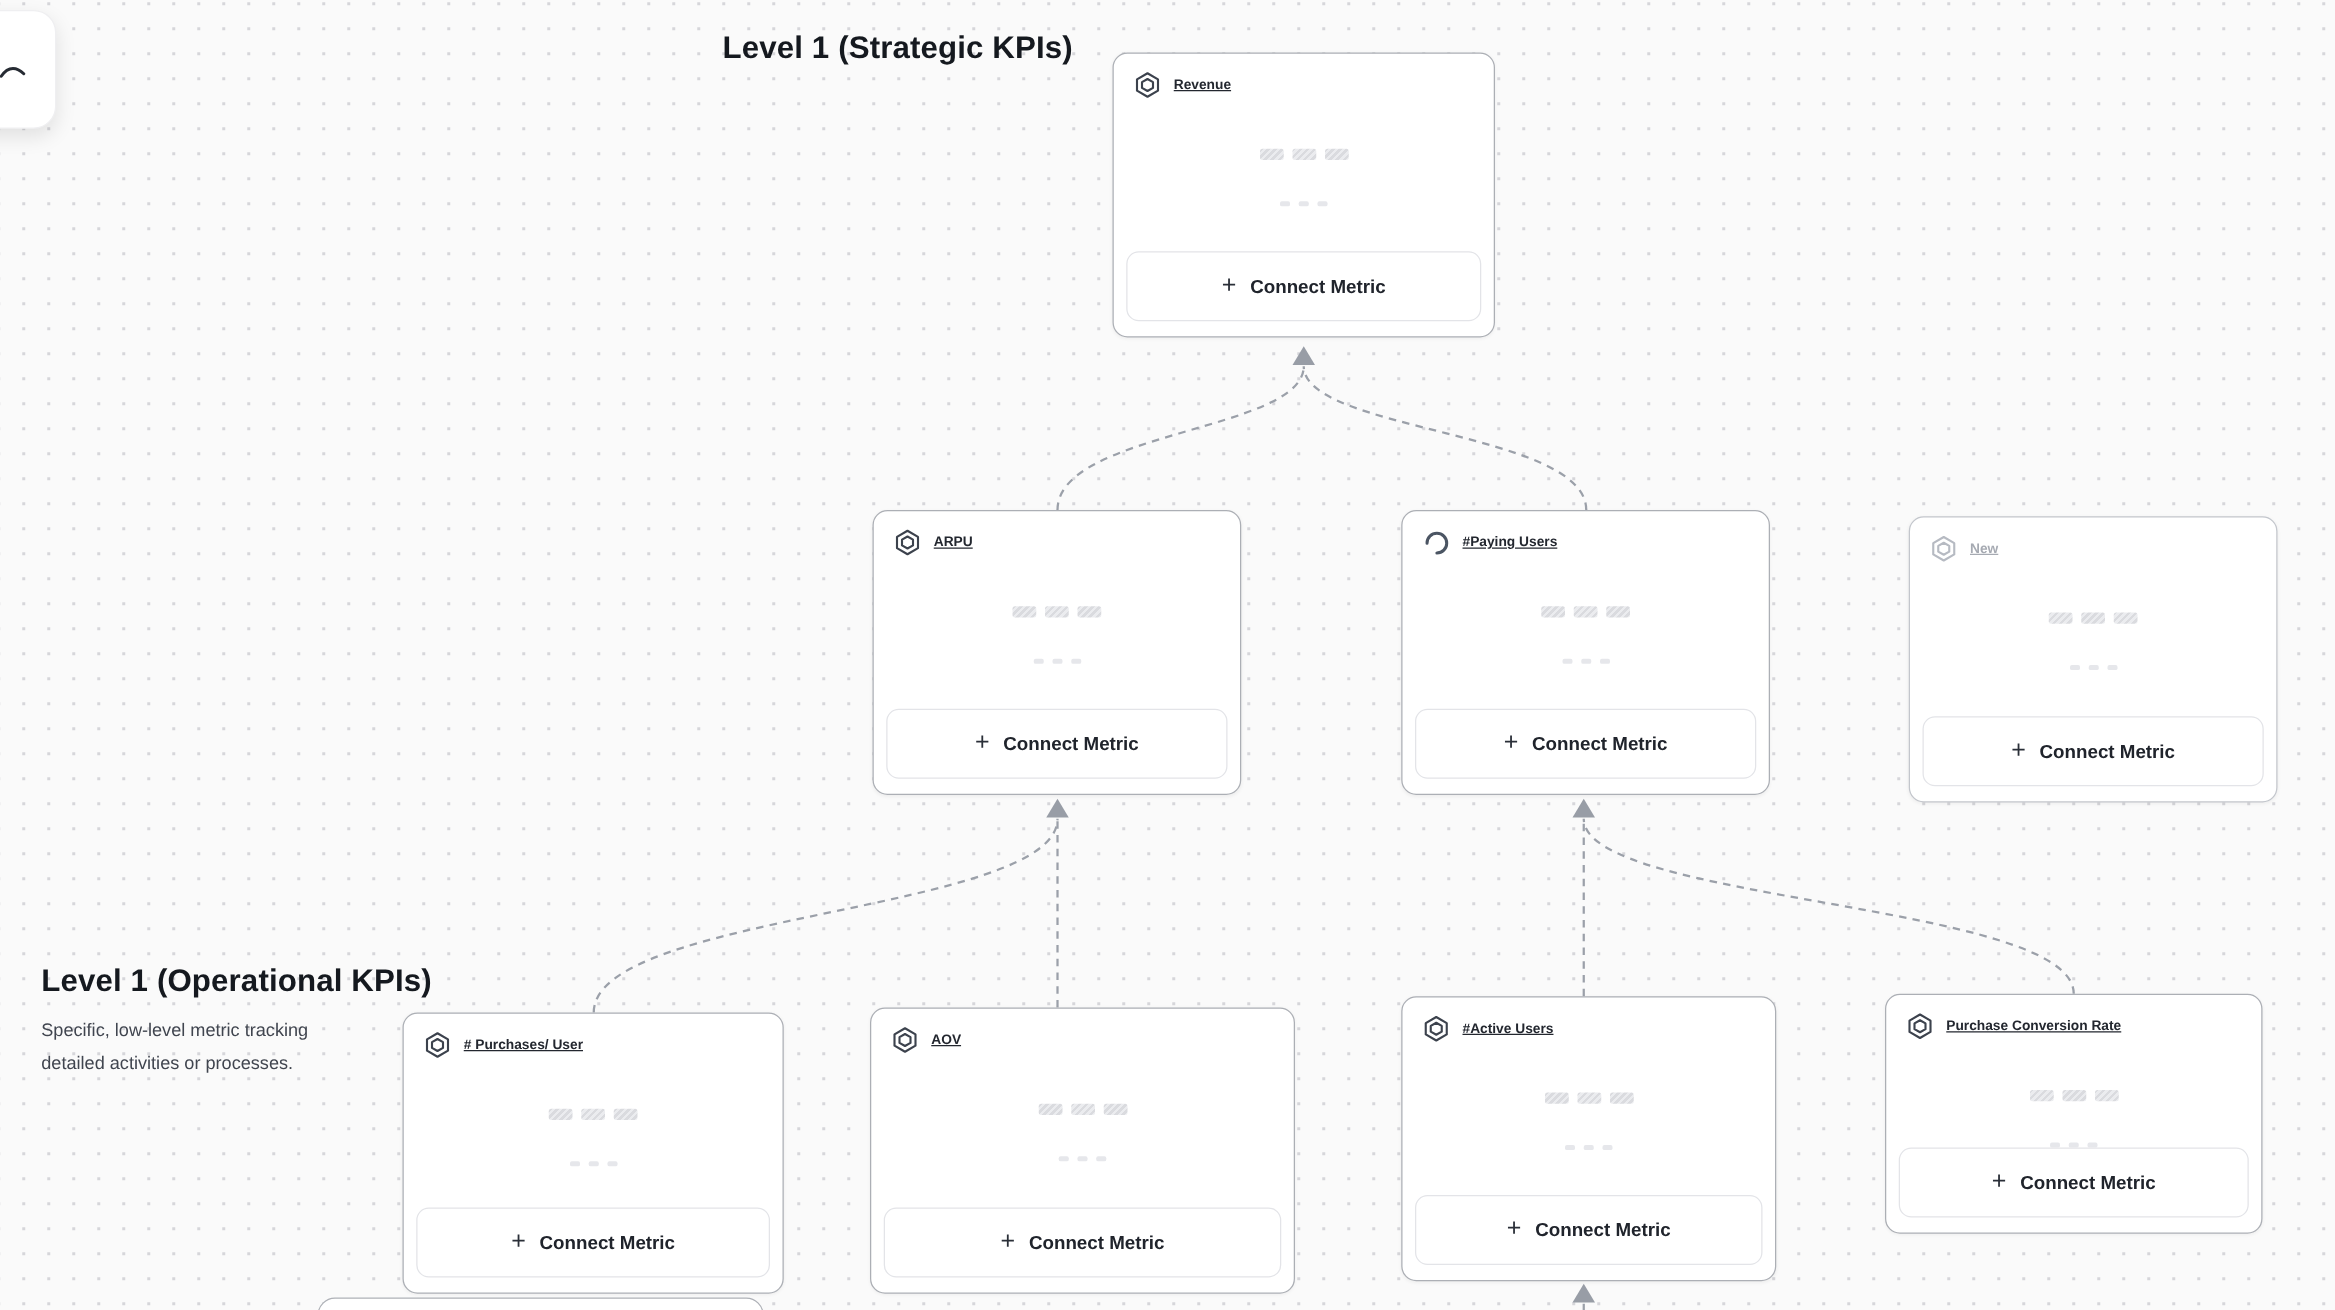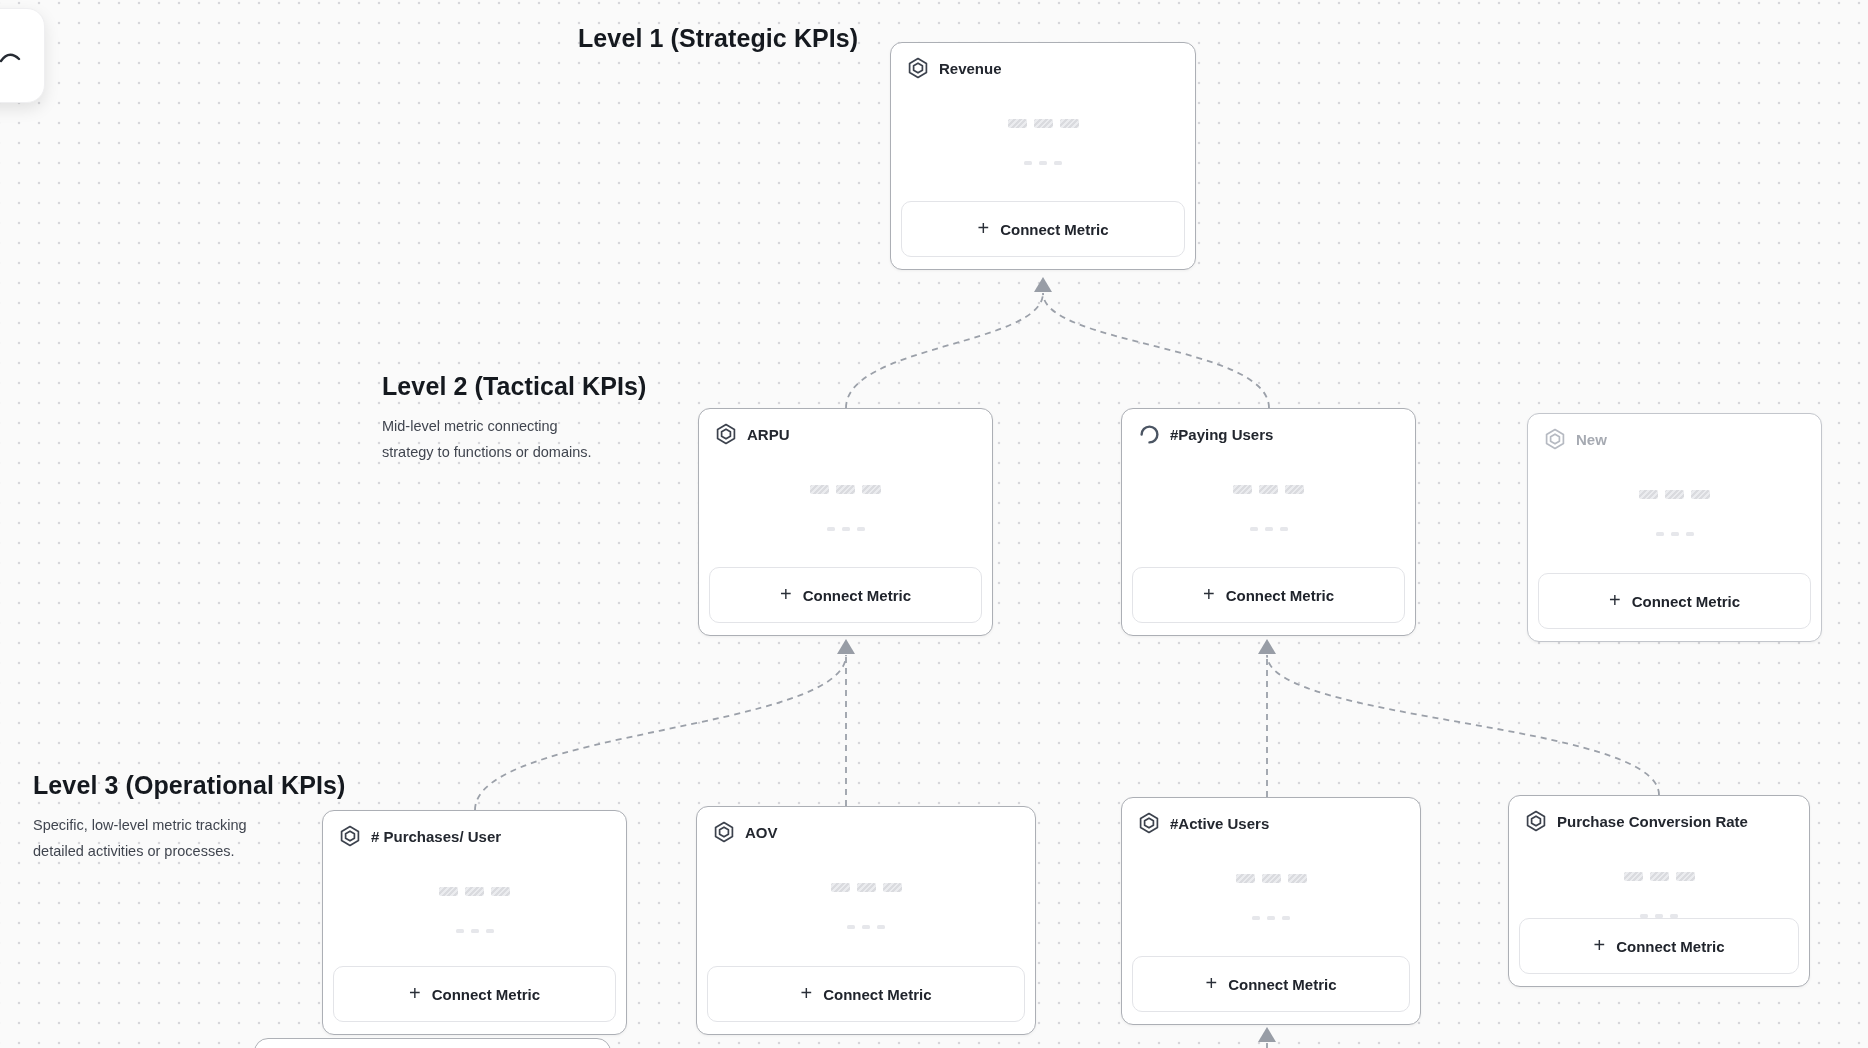--- a/index.html
+++ b/index.html
@@ -17,21 +17,21 @@
   .edges{position:absolute;inset:0;pointer-events:none;}
   .level-label{position:absolute;}
   .level-title{font-size:25px;font-weight:700;color:#15191f;letter-spacing:.1px;}
   .level-desc{margin-top:12px;font-size:14.5px;line-height:26px;color:#40454f;}
   .node-card{
     position:absolute;background:#ffffff;border:1px solid #acafb5;border-radius:12px;
     box-shadow:0 1px 3px rgba(0,0,0,.05);box-sizing:border-box;
   }
   .node-card.draft{border-color:#c3c6cc;}
   .node-header{position:absolute;top:14px;left:16px;right:12px;display:flex;align-items:center;gap:10px;}
-  .node-title{font-size:15px;font-weight:700;color:#23272f;white-space:nowrap;}
+  .node-title{font-size:11px;font-weight:700;color:#23272f;white-space:nowrap;text-decoration:underline;}
   .node-card.draft .node-title{color:#a6aab2;font-weight:600;}
   .icon-wrap{width:22px;height:22px;flex:0 0 auto;display:flex;align-items:center;justify-content:center;}
   .skel-row{position:absolute;left:0;right:0;display:flex;justify-content:center;gap:7px;}
   .skel-row.r1{top:76px;}
   .skel-row.r2{top:118px;}
   .skel-a{
     width:19px;height:9px;border-radius:2px;
     background:repeating-linear-gradient(135deg,#dadbdf 0 2px,#ebecef 2px 4px);
   }
   .skel-b{width:8px;height:3.5px;border-radius:1.5px;background:#e6e7eb;}
@@ -71,29 +71,22 @@
       <polygon points="1043,277 1034,292 1052,292"></polygon>
       <polygon points="846,639 837,654 855,654"></polygon>
       <polygon points="1267,639 1258,654 1276,654"></polygon>
       <polygon points="1267,1027 1258,1042 1276,1042"></polygon>
     </g>
   </svg>
 
   <div class="level-label" style="left:578px;top:24px;">
     <div class="level-title">Level 1 (Strategic KPIs)</div>
   </div>
-  <div class="level-label" style="left:382px;top:372px;">
-    <div class="level-title">Level 2 (Tactical KPIs)</div>
-    <div class="level-desc">
-      <div>Mid-level metric connecting</div>
-      <div>strategy to functions or domains.</div>
-    </div>
-  </div>
   <div class="level-label" style="left:33px;top:771px;">
-    <div class="level-title">Level 3 (Operational KPIs)</div>
+    <div class="level-title">Level 1 (Operational KPIs)</div>
     <div class="level-desc">
       <div>Specific, low-level metric tracking</div>
       <div>detailed activities or processes.</div>
     </div>
   </div>
 
   <div id="nodes">
       <div class="node-card" style="left: 890px; top: 42px; width: 306px; height: 228px;">
         <div class="node-header">
           <span class="icon-wrap">

